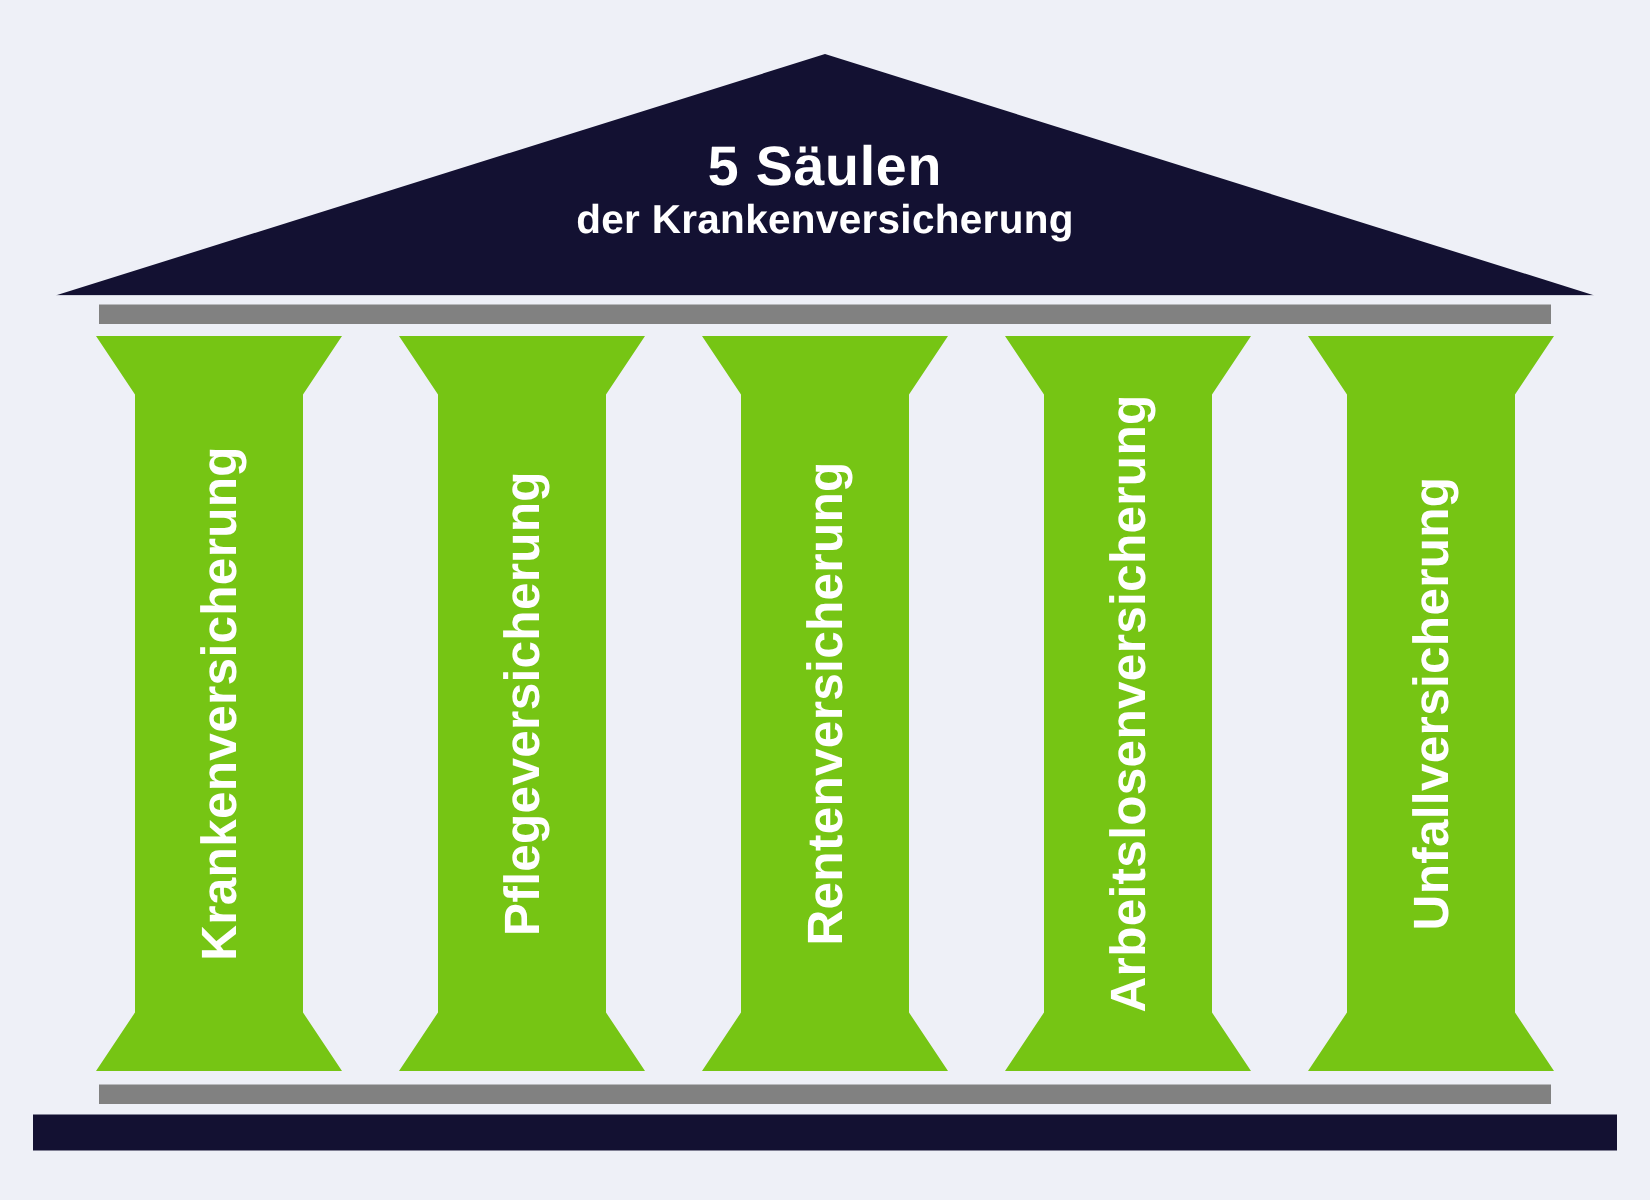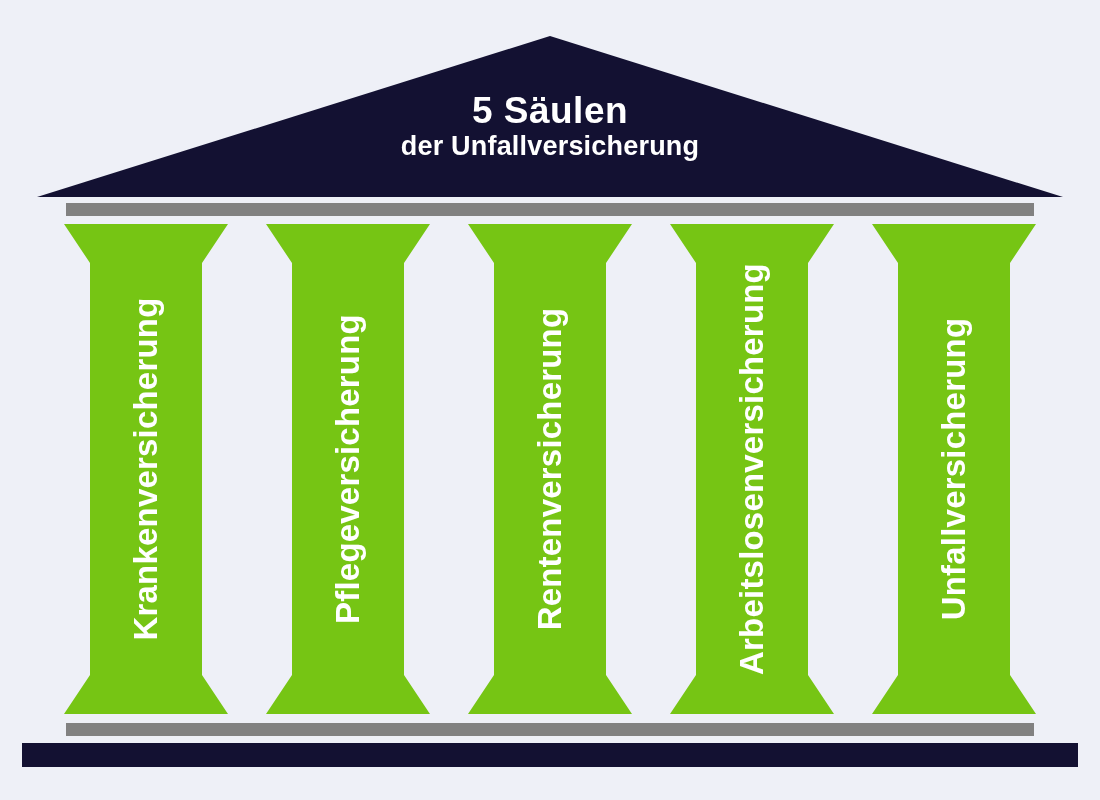--- a/index.html
+++ b/index.html
@@ -54,21 +54,21 @@
   }
 </style>
 </head>
 <body>
 
 <div class="canvas">
 
   <div class="roof">
     <div class="roof-title">
       <div class="line1">5 Säulen</div>
-      <div class="line2">der Unfallversicherung</div>
+      <div class="line2">der Krankenversicherung</div>
     </div>
   </div>
 
   <div class="beam beam-top"></div>
 
   <div class="pillar pillar-1">
     <span class="pillar-label">Krankenversicherung</span>
   </div>
   <div class="pillar pillar-2">
     <span class="pillar-label">Pflegeversicherung</span>

